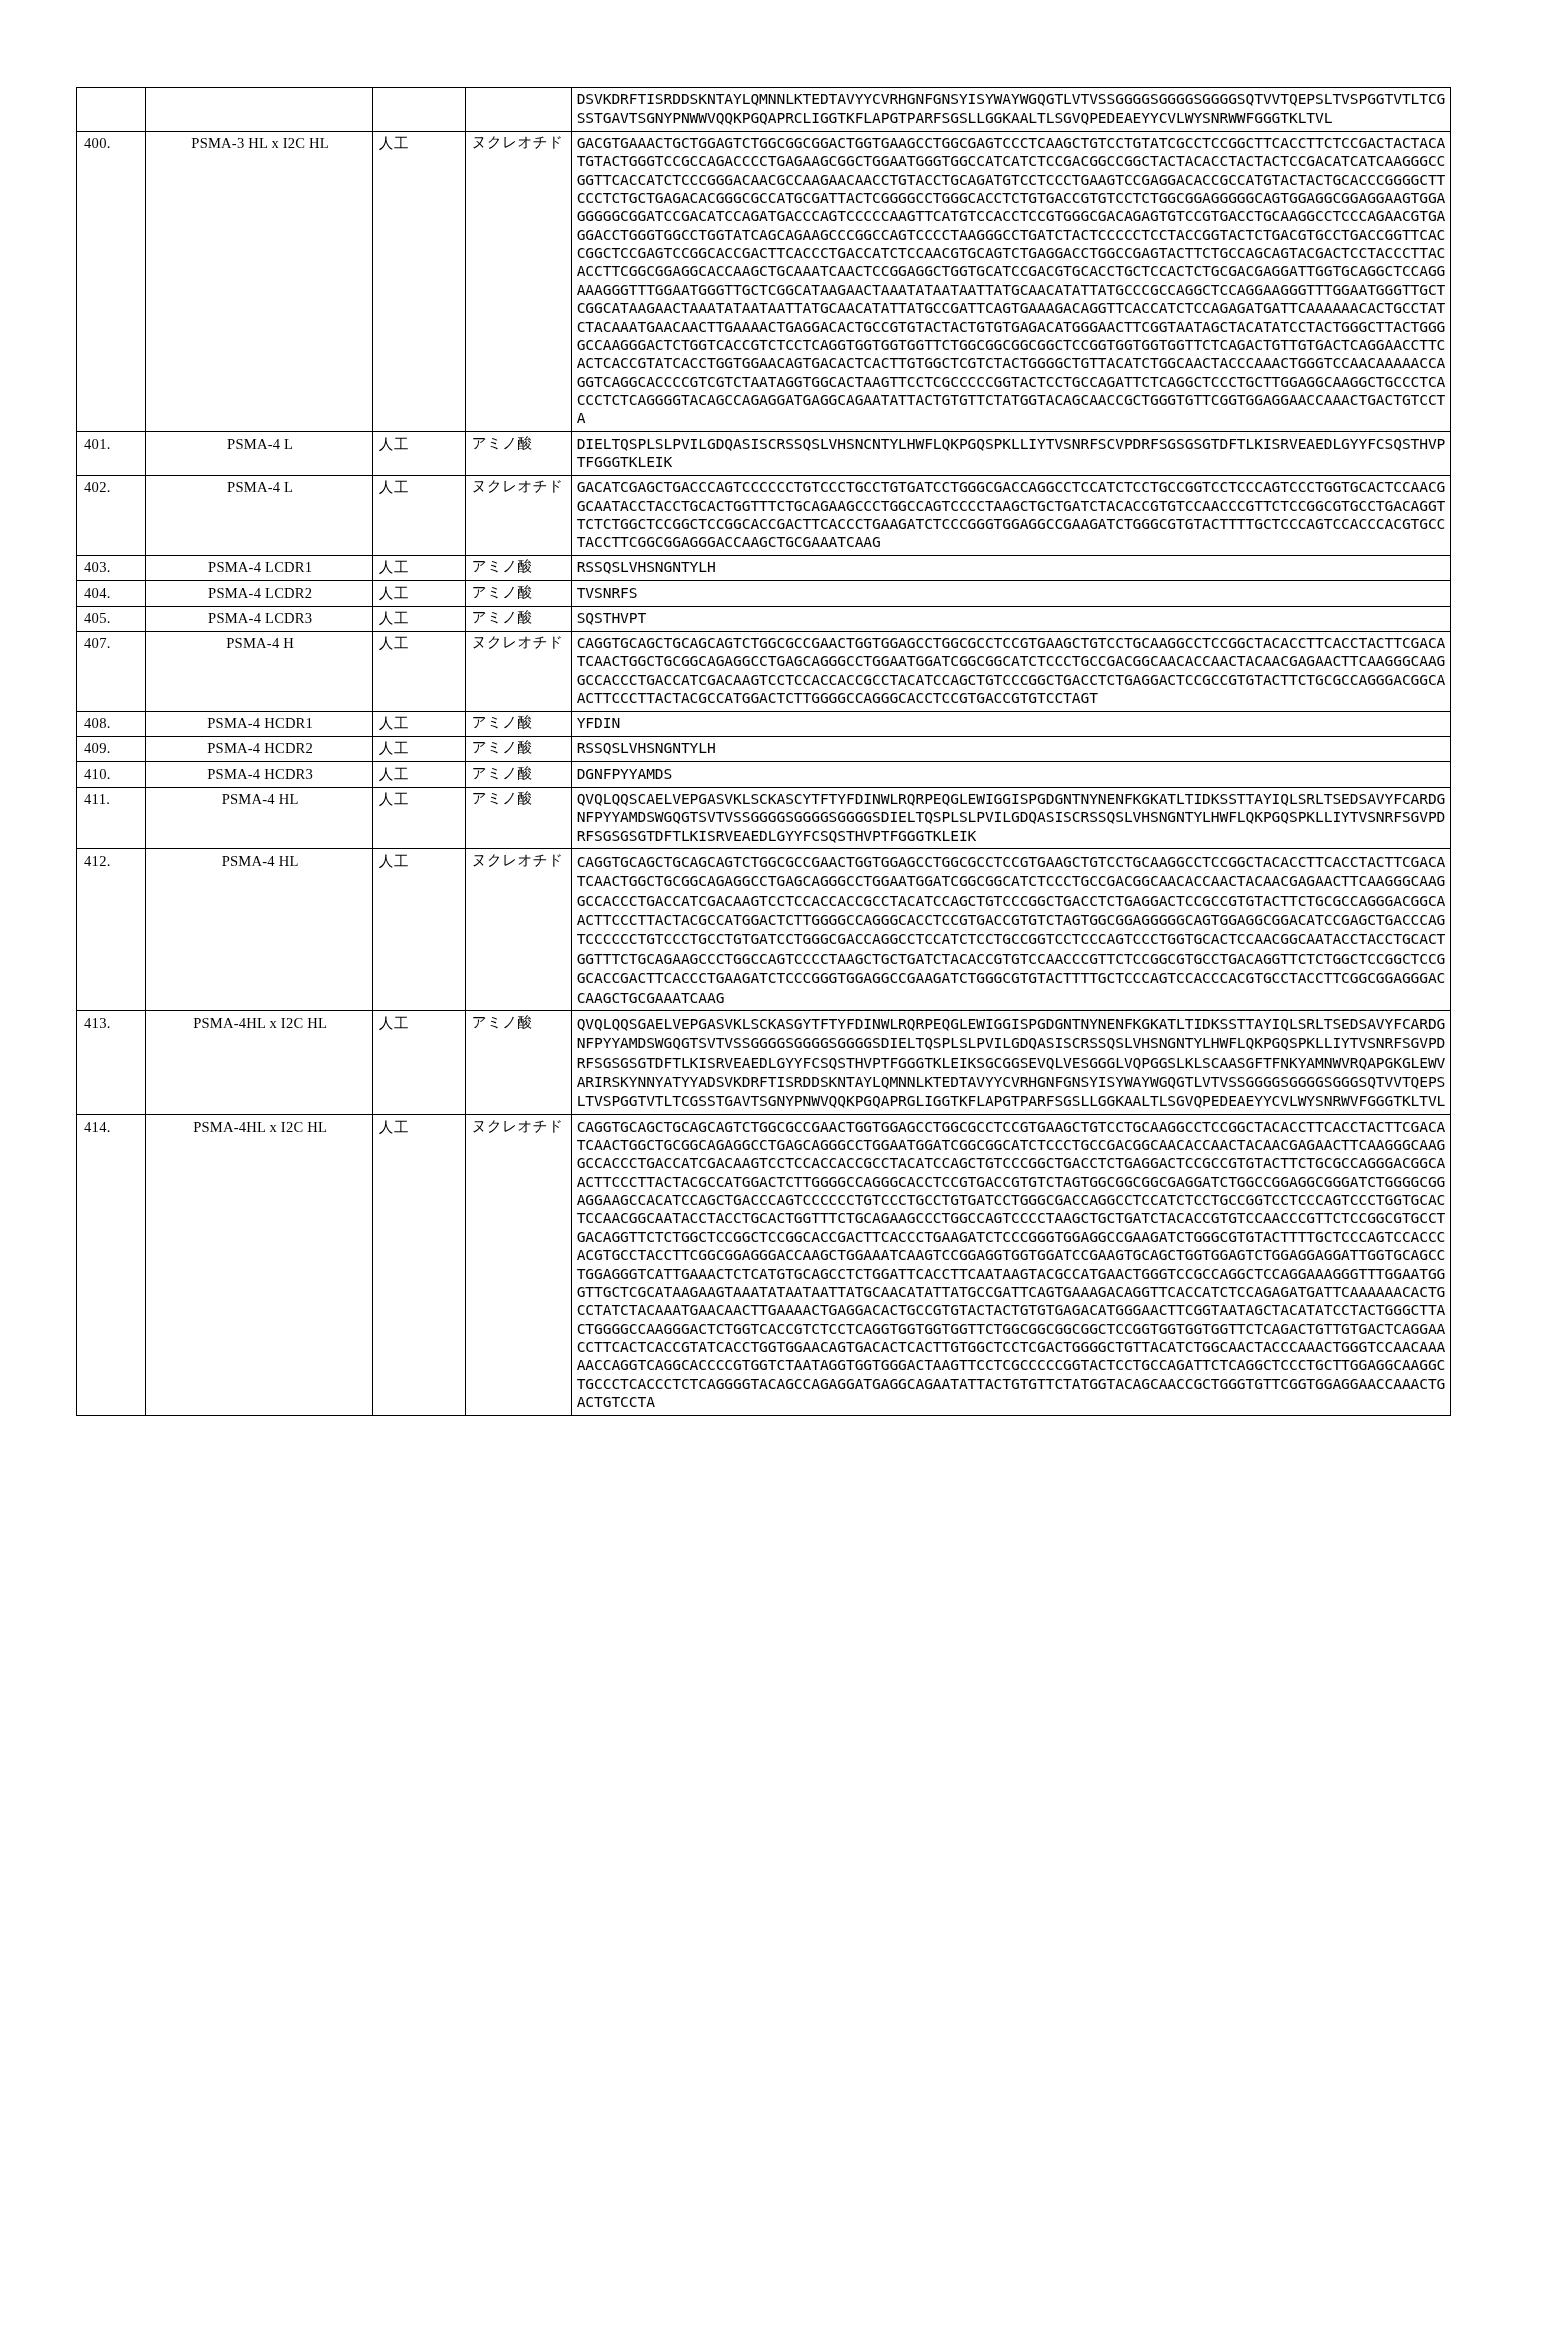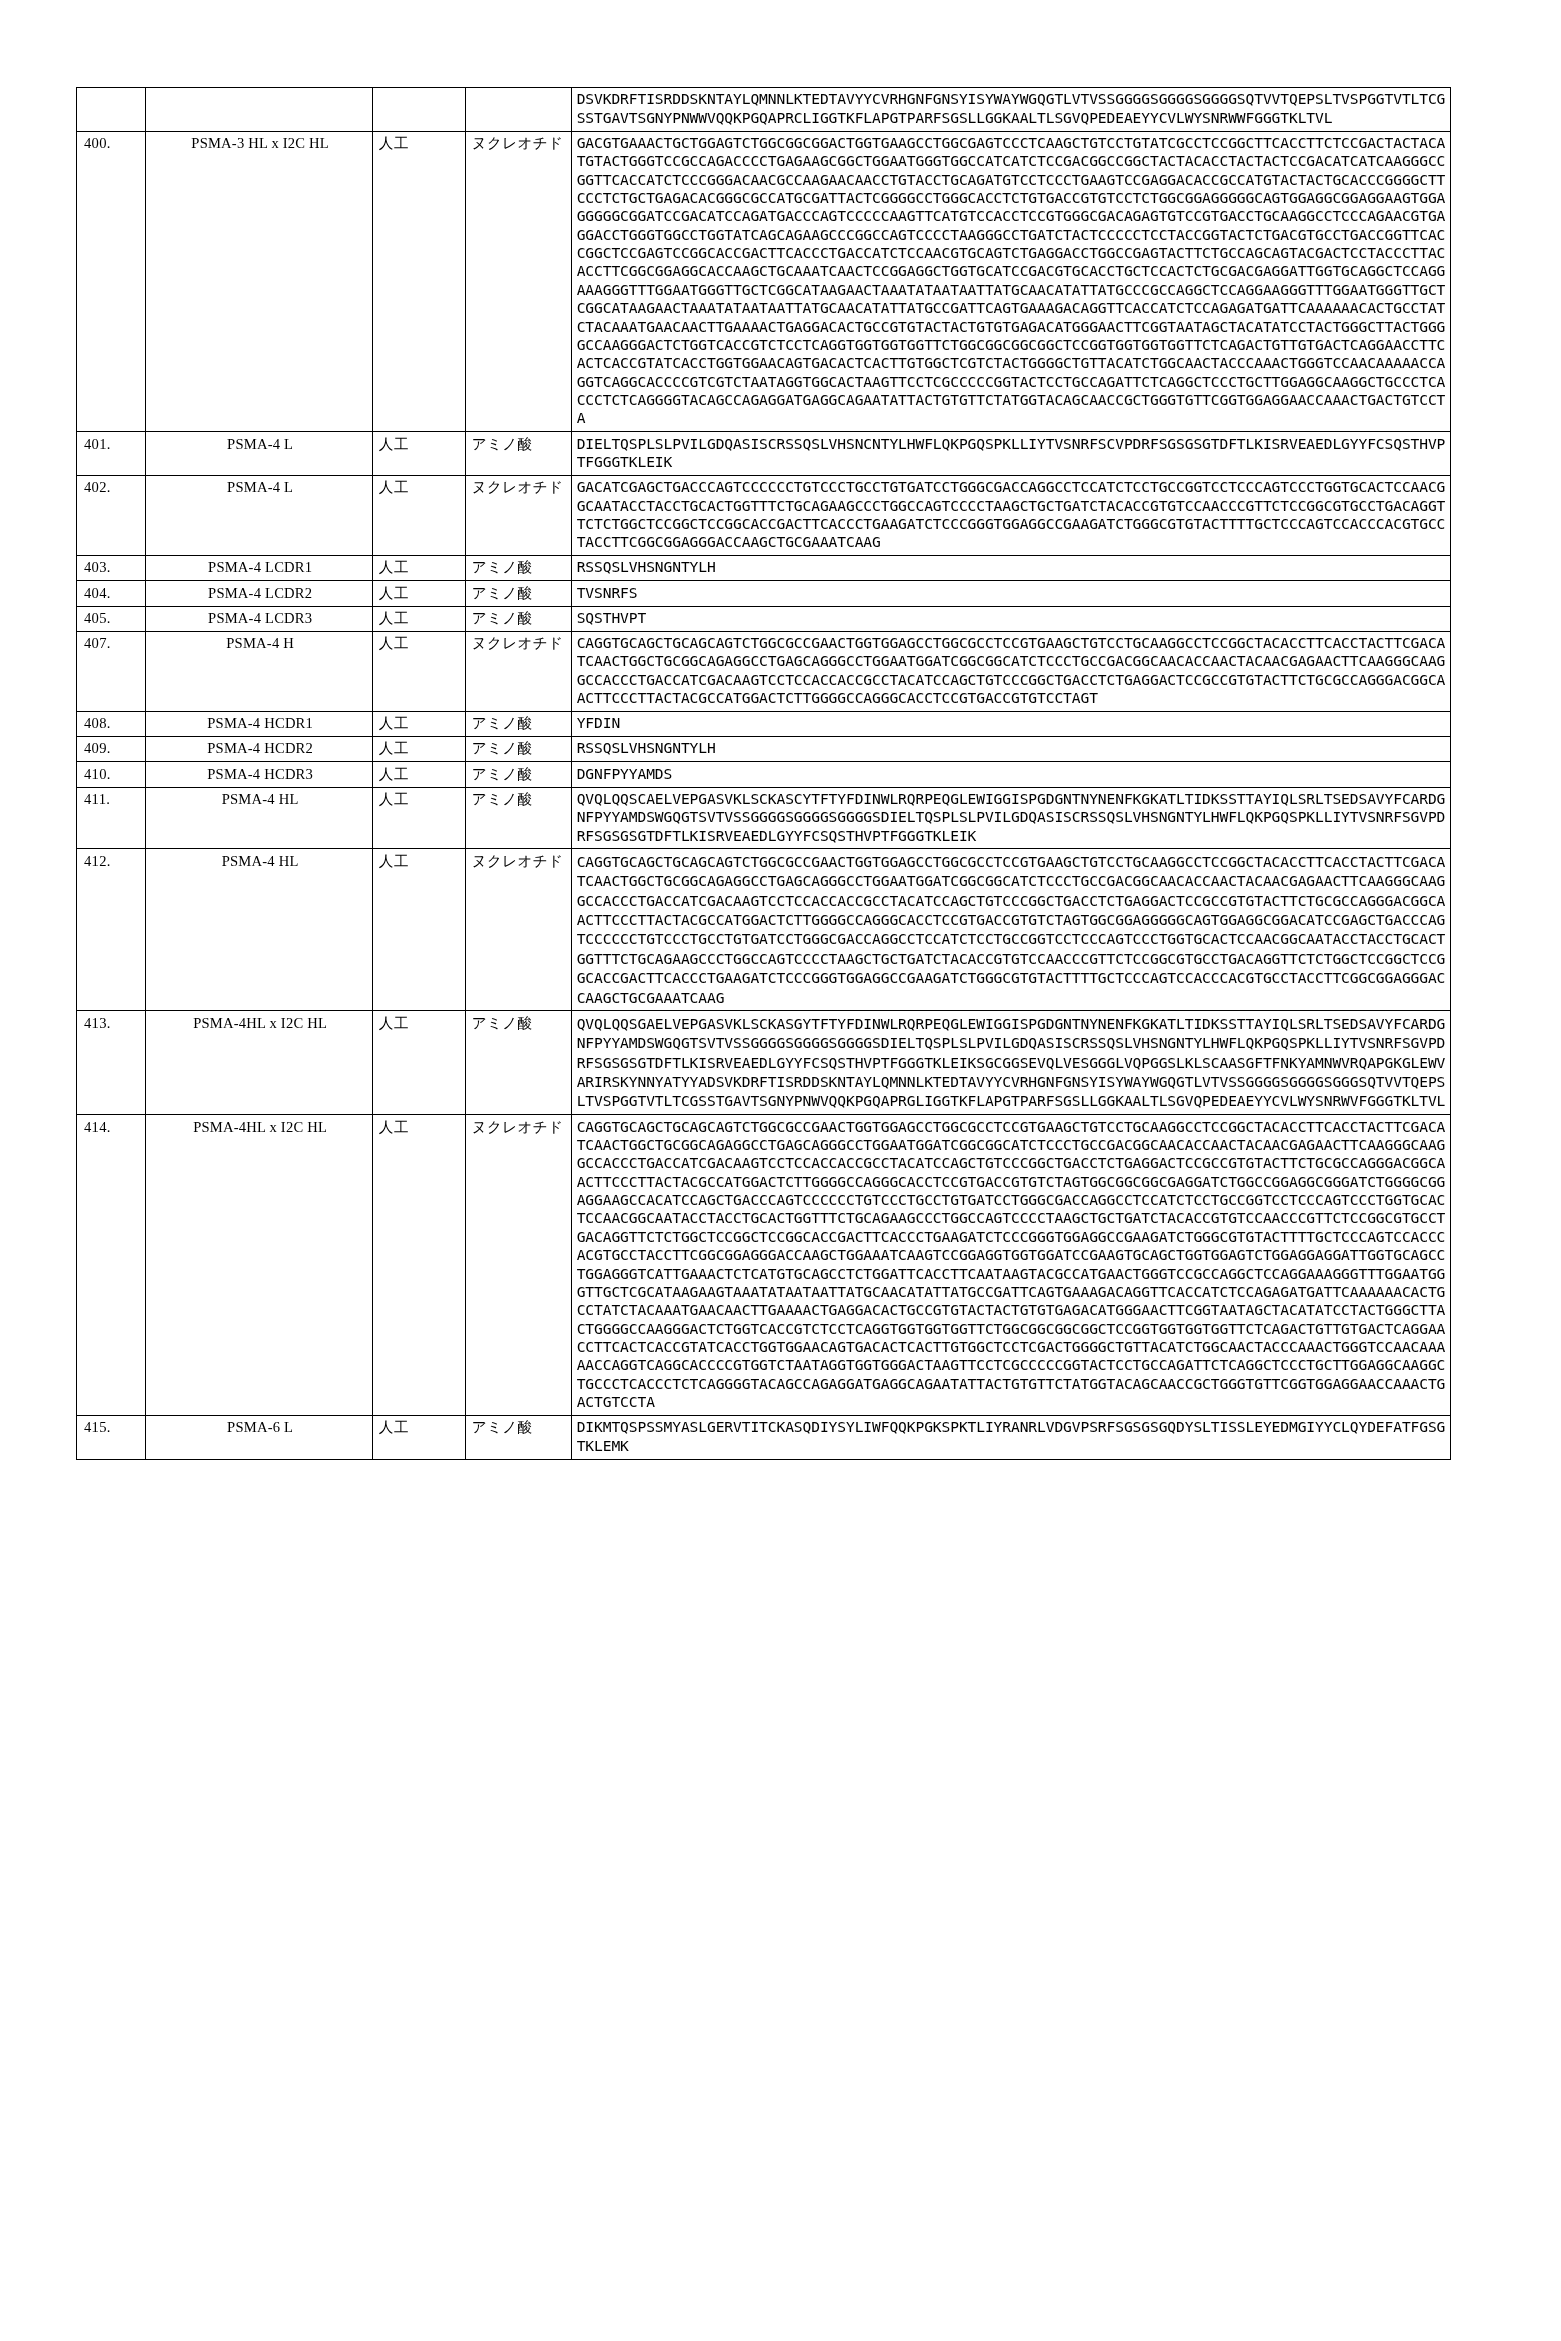--- a/index.html
+++ b/index.html
@@ -50,21 +50,21 @@
     font-size: 15.7px;
     letter-spacing: 0.2px;
     text-align: center;
   }
   .cell-org {
     font-family: "DejaVu Sans", sans-serif;
     font-size: 15px;
     letter-spacing: 0.6px;
   }
   .cell-type {
-    font-family: Liberation Sans, sans-serif;
+    font-family: Liberation Mono, monospace;
     font-size: 15px;
     line-height: 1.2;
     letter-spacing: 0.3px;
   }
   .cell-seq {
     font-family: "DejaVu Sans Mono", monospace;
     font-size: 13px;
     line-height: 1.33;
     letter-spacing: -0.1px;
     word-break: break-all;
@@ -185,23 +185,16 @@
         <td class="cell-type">アミノ酸</td>
         <td class="cell-seq">QVQLQQSGAELVEPGASVKLSCKASGYTFTYFDINWLRQRPEQGLEWIGGISPGDGNTNYNENFKGKATLTIDKSSTTAYIQLSRLTSEDSAVYFCARDGNFPYYAMDSWGQGTSVTVSSGGGGSGGGGSGGGGSDIELTQSPLSLPVILGDQASISCRSSQSLVHSNGNTYLHWFLQKPGQSPKLLIYTVSNRFSGVPDRFSGSGSGTDFTLKISRVEAEDLGYYFCSQSTHVPTFGGGTKLEIKSGCGGSEVQLVESGGGLVQPGGSLKLSCAASGFTFNKYAMNWVRQAPGKGLEWVARIRSKYNNYATYYADSVKDRFTISRDDSKNTAYLQMNNLKTEDTAVYYCVRHGNFGNSYISYWAYWGQGTLVTVSSGGGGSGGGGSGGGSQTVVTQEPSLTVSPGGTVTLTCGSSTGAVTSGNYPNWVQQKPGQAPRGLIGGTKFLAPGTPARFSGSLLGGKAALTLSGVQPEDEAEYYCVLWYSNRWVFGGGTKLTVL</td>
       </tr>
       <tr>
         <td class="cell-num">414.</td>
         <td class="cell-name">PSMA-4HL x I2C HL</td>
         <td class="cell-org">人工</td>
         <td class="cell-type">ヌクレオチド</td>
         <td class="cell-seq">CAGGTGCAGCTGCAGCAGTCTGGCGCCGAACTGGTGGAGCCTGGCGCCTCCGTGAAGCTGTCCTGCAAGGCCTCCGGCTACACCTTCACCTACTTCGACATCAACTGGCTGCGGCAGAGGCCTGAGCAGGGCCTGGAATGGATCGGCGGCATCTCCCTGCCGACGGCAACACCAACTACAACGAGAACTTCAAGGGCAAGGCCACCCTGACCATCGACAAGTCCTCCACCACCGCCTACATCCAGCTGTCCCGGCTGACCTCTGAGGACTCCGCCGTGTACTTCTGCGCCAGGGACGGCAACTTCCCTTACTACGCCATGGACTCTTGGGGCCAGGGCACCTCCGTGACCGTGTCTAGTGGCGGCGGCGAGGATCTGGCCGGAGGCGGGATCTGGGGCGGAGGAAGCCACATCCAGCTGACCCAGTCCCCCCTGTCCCTGCCTGTGATCCTGGGCGACCAGGCCTCCATCTCCTGCCGGTCCTCCCAGTCCCTGGTGCACTCCAACGGCAATACCTACCTGCACTGGTTTCTGCAGAAGCCCTGGCCAGTCCCCTAAGCTGCTGATCTACACCGTGTCCAACCCGTTCTCCGGCGTGCCTGACAGGTTCTCTGGCTCCGGCTCCGGCACCGACTTCACCCTGAAGATCTCCCGGGTGGAGGCCGAAGATCTGGGCGTGTACTTTTGCTCCCAGTCCACCCACGTGCCTACCTTCGGCGGAGGGACCAAGCTGGAAATCAAGTCCGGAGGTGGTGGATCCGAAGTGCAGCTGGTGGAGTCTGGAGGAGGATTGGTGCAGCCTGGAGGGTCATTGAAACTCTCATGTGCAGCCTCTGGATTCACCTTCAATAAGTACGCCATGAACTGGGTCCGCCAGGCTCCAGGAAAGGGTTTGGAATGGGTTGCTCGCATAAGAAGTAAATATAATAATTATGCAACATATTATGCCGATTCAGTGAAAGACAGGTTCACCATCTCCAGAGATGATTCAAAAAACACTGCCTATCTACAAATGAACAACTTGAAAACTGAGGACACTGCCGTGTACTACTGTGTGAGACATGGGAACTTCGGTAATAGCTACATATCCTACTGGGCTTACTGGGGCCAAGGGACTCTGGTCACCGTCTCCTCAGGTGGTGGTGGTTCTGGCGGCGGCGGCTCCGGTGGTGGTGGTTCTCAGACTGTTGTGACTCAGGAACCTTCACTCACCGTATCACCTGGTGGAACAGTGACACTCACTTGTGGCTCCTCGACTGGGGCTGTTACATCTGGCAACTACCCAAACTGGGTCCAACAAAAACCAGGTCAGGCACCCCGTGGTCTAATAGGTGGTGGGACTAAGTTCCTCGCCCCCGGTACTCCTGCCAGATTCTCAGGCTCCCTGCTTGGAGGCAAGGCTGCCCTCACCCTCTCAGGGGTACAGCCAGAGGATGAGGCAGAATATTACTGTGTTCTATGGTACAGCAACCGCTGGGTGTTCGGTGGAGGAACCAAACTGACTGTCCTA</td>
       </tr>
-      <tr>
-        <td class="cell-num">415.</td>
-        <td class="cell-name">PSMA-6 L</td>
-        <td class="cell-org">人工</td>
-        <td class="cell-type">アミノ酸</td>
-        <td class="cell-seq">DIKMTQSPSSMYASLGERVTITCKASQDIYSYLIWFQQKPGKSPKTLIYRANRLVDGVPSRFSGSGSGQDYSLTISSLEYEDMGIYYCLQYDEFATFGSGTKLEMK</td>
-      </tr>
     </tbody>
   </table>
 </div>
 
 
 </body></html>

